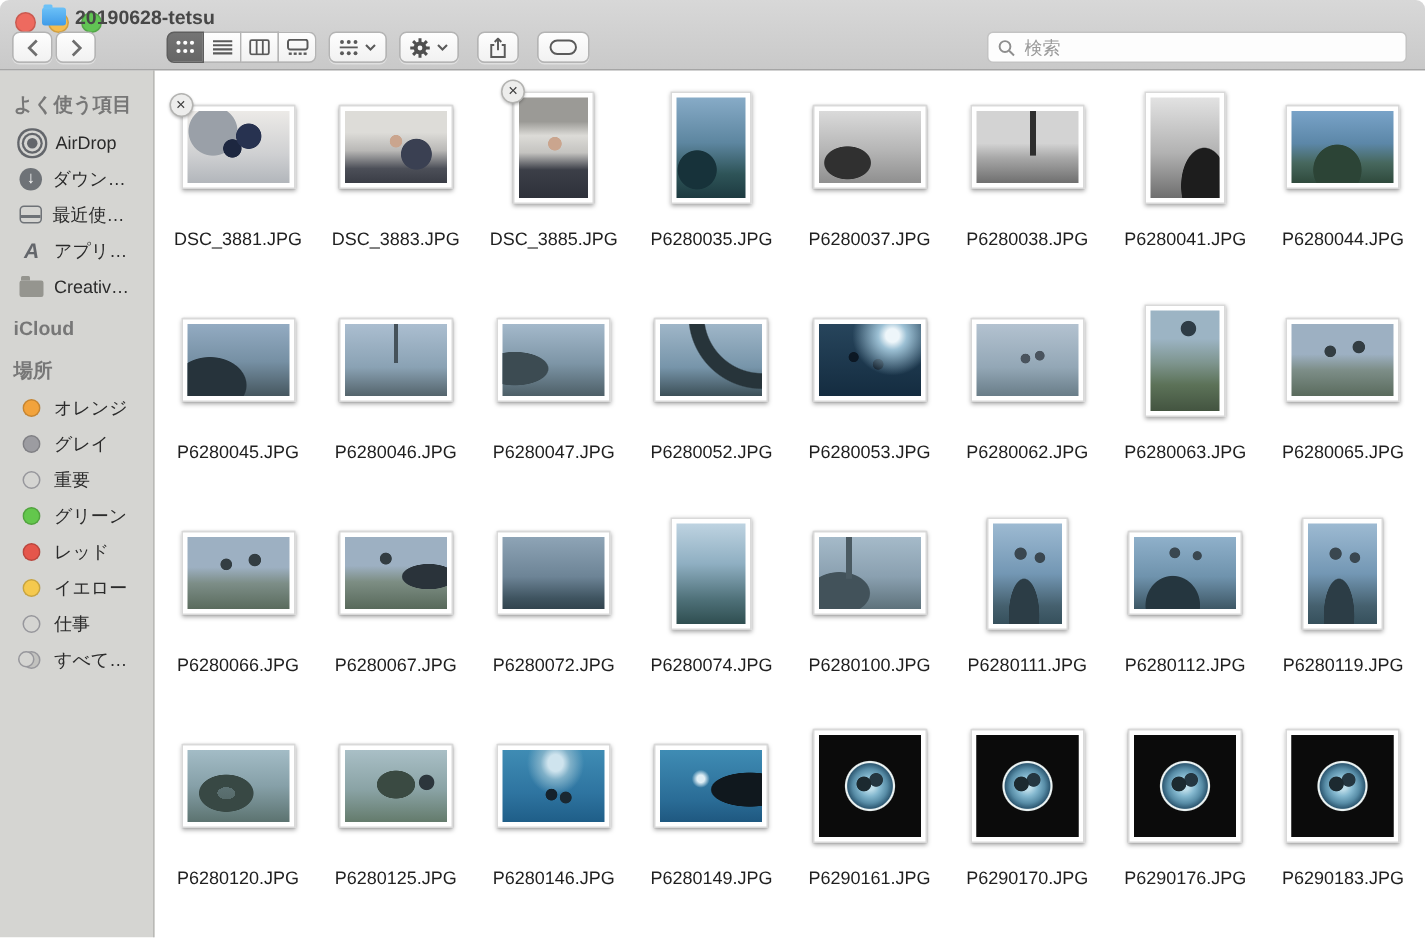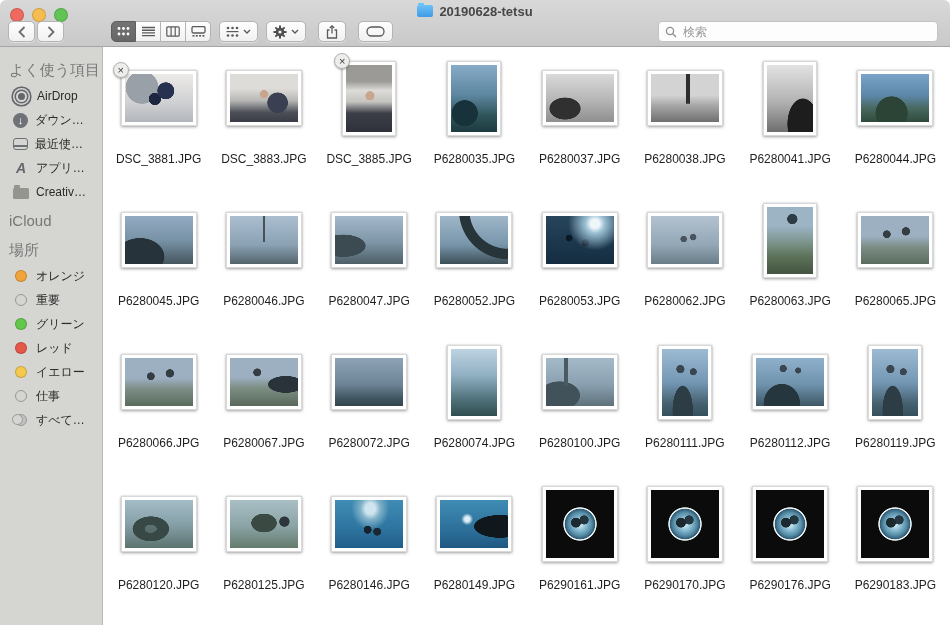--- a/index.html
+++ b/index.html
@@ -15,22 +15,22 @@
   .header{
     position:absolute;top:0;left:0;right:0;height:46px;
     background:linear-gradient(180deg,#d8d8d8,#c9c9c9);
     border-bottom:1px solid #a5a5a5;
     z-index:10;
   }
   .traffic{position:absolute;top:8px;left:10px;display:flex;gap:8px;}
   .light{width:12px;height:12px;border-radius:50%;border:0.5px solid rgba(0,0,0,.15);}
   .title-wrap{
     position:absolute;top:3px;left:0;right:0;height:16px;
-    display:flex;align-items:center;justify-content:center;gap:6px;
-    font-size:13px;font-weight:bold;color:#474747;
+    display:flex;align-items:center;gap:6px;
+    font-size:13px;font-weight:bold;color:#474747;padding-left:28px;
   }
   .title-folder{width:16px;height:12px;position:relative;background:linear-gradient(180deg,#6cc1f7,#3f9be8);border-radius:2px;}
   .title-folder::before{content:"";position:absolute;top:-2px;left:1px;width:6px;height:3px;background:#6cc1f7;border-radius:1px 1px 0 0;}
   .toolbar{
     position:absolute;left:8px;right:12px;bottom:3px;height:23px;
     display:flex;align-items:center;
   }
   .tb-btn{
     height:21px;display:flex;align-items:center;justify-content:center;
     background:linear-gradient(180deg,#fefefe,#f1f1f1);
@@ -62,21 +62,21 @@
   }
   .search input::placeholder{color:#9a9a9a;}
 
   
   .sidebar{
     position:absolute;top:47px;left:0;bottom:0;width:103px;
     background:#d5d5d2;border-right:1px solid #b9b9b6;
     box-sizing:border-box;padding-top:6px;overflow:hidden;
   }
   .sb-header{
-    font-size:15px;font-weight:normal;color:#777;
+    font-size:13px;font-weight:bold;color:#777;
     padding:8px 0 4px 9px;white-space:nowrap;
   }
   .sb-item{
     height:24px;display:flex;align-items:center;gap:7px;
     padding-left:13px;white-space:nowrap;cursor:default;
   }
   .sb-label{font-size:12px;color:#2b2b2b;}
   .sb-icon{flex:0 0 auto;display:inline-flex;align-items:center;justify-content:center;}
 
   .airdrop-icon{width:7px;height:7px;margin:0 5px;border-radius:50%;background:#63666b;
@@ -391,20 +391,24 @@
         <span class="sb-icon folder-icon"></span>
         <span class="sb-label">Creativ…</span>
       </div>
       <div class="sb-header">iCloud</div>
       <div class="sb-header">場所</div>
       <div class="sb-item">
         <span class="sb-icon tag-dot" style="--c: #f2a33c;"></span>
         <span class="sb-label">オレンジ</span>
       </div>
       <div class="sb-item">
+        <span class="sb-icon tag-dot" style="--c: #9c9ca1;"></span>
+        <span class="sb-label">グレイ</span>
+      </div>
+      <div class="sb-item">
         <span class="sb-icon tag-ring"></span>
         <span class="sb-label">重要</span>
       </div>
       <div class="sb-item">
         <span class="sb-icon tag-dot" style="--c: #63c74c;"></span>
         <span class="sb-label">グリーン</span>
       </div>
       <div class="sb-item">
         <span class="sb-icon tag-dot" style="--c: #e5564b;"></span>
         <span class="sb-label">レッド</span>

